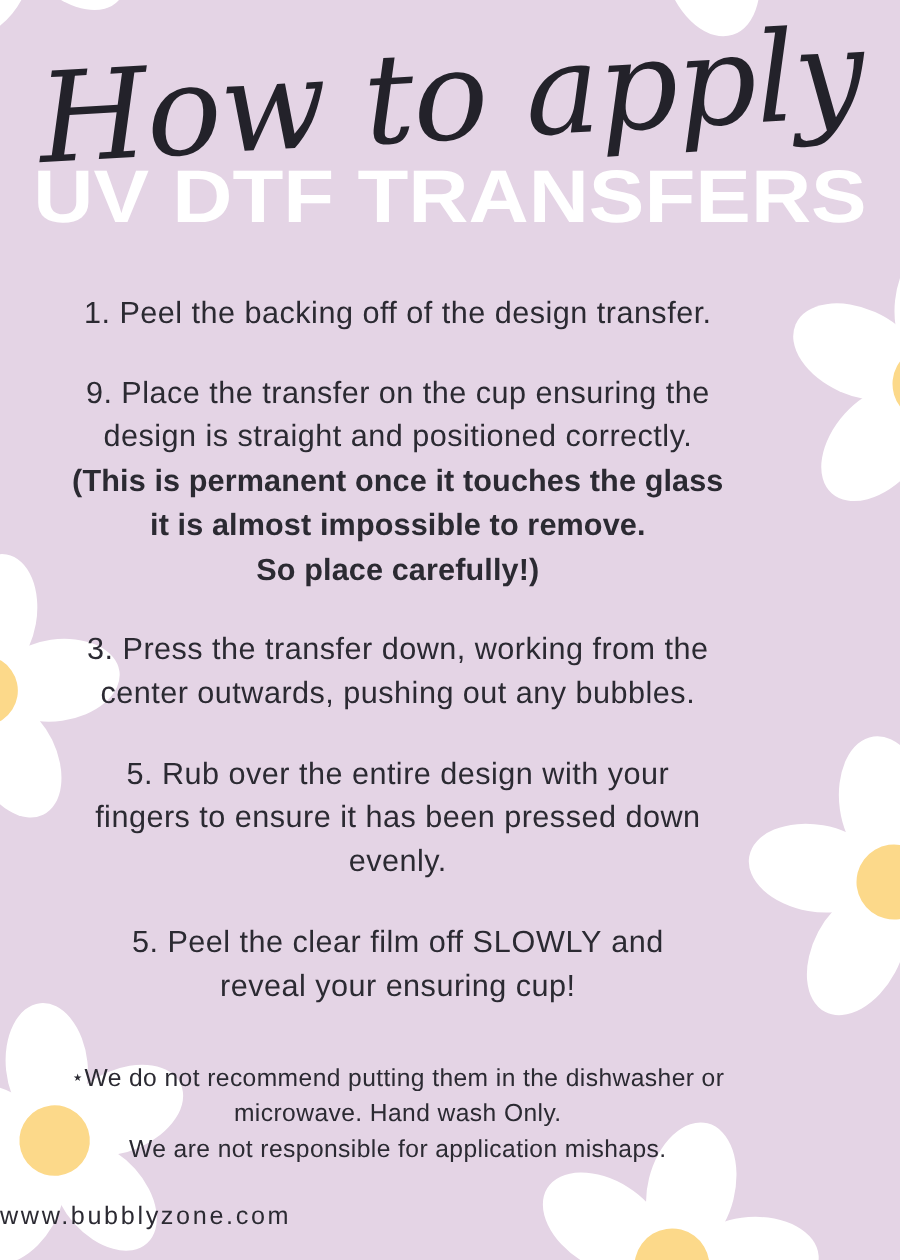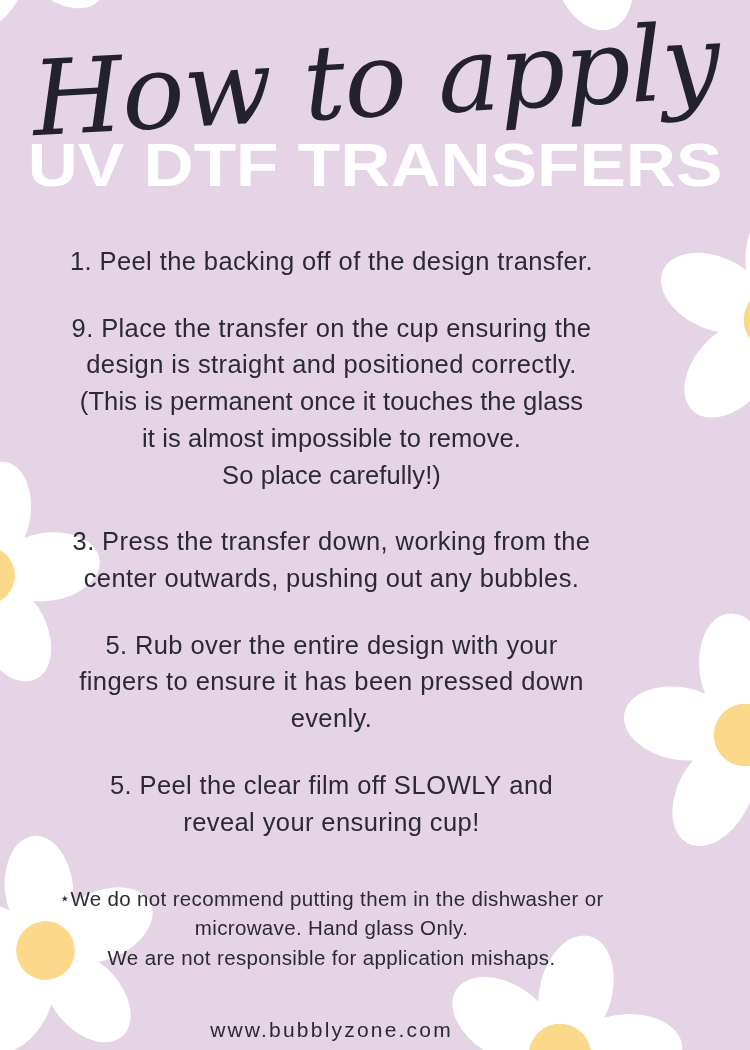--- a/index.html
+++ b/index.html
@@ -73,40 +73,40 @@
   }
   .step {
     font-size: 25.5px;
     line-height: 1.44;
     letter-spacing: 0.4px;
     margin: 0;
     padding: 0 18px;
     font-weight: 400;
   }
   .step + .step { margin-top: 30px; }
-  .step .bold { font-weight: 400; letter-spacing: 0.1px; margin-top: 12px; }
+  .step .bold { font-weight: 700; letter-spacing: 0.1px; margin-top: 12px; }
   .step .caps { font-weight: 400; letter-spacing: 0.6px; }
 
   .disclaimer {
     margin: 0;
     padding: 0 40px;
     font-size: 20.5px;
     line-height: 1.42;
     letter-spacing: 0.35px;
     font-weight: 400;
   }
   .disclaimer .star { font-size: 17px; vertical-align: 2px; }
 
   .website {
-    margin: 16px;
+    margin: 0;
     padding-top: 30px;
     font-size: 21px;
     letter-spacing: 2.2px;
     font-weight: 400;
-    text-align: center;
+    text-align: left;
   }
   .spacer-lg { height: 44px; }
 </style>
 </head>
 <body>
 
 <div id="poster">
 
   <div id="decor-layer">
       <div class="daisy" style="left: -100px; top: -190px; width: 230px; height: 230px; transform: rotate(-12deg);">
@@ -262,19 +262,19 @@
         <p class="step"><span>9. Place the transfer on the cup ensuring the</span><br><span>design is straight and positioned correctly.</span><br><span class="bold">(This is permanent once it touches the glass</span><br><span class="bold">it is almost impossible to remove.</span><br><span class="bold">So place carefully!)</span></p>
         <p class="step"><span>3. Press the transfer down, working from the</span><br><span>center outwards, pushing out any bubbles.</span></p>
         <p class="step"><span>5. Rub over the entire design with your</span><br><span>fingers to ensure it has been pressed down</span><br><span>evenly.</span></p>
         <p class="step"><span>5. Peel the clear film off <span class="caps">SLOWLY</span> and</span><br><span>reveal your ensuring cup!</span></p>
       </div>
     <div class="spacer-lg"></div>
     <div id="disclaimer-container">
       <p class="disclaimer">
         <span class="star">⋆</span><span>We do not recommend putting them in the dishwasher or</span>
       </p>
-      <p class="disclaimer">microwave. Hand glass Only.</p>
+      <p class="disclaimer">microwave. Hand wash Only.</p>
       <p class="disclaimer bold">We are not responsible for application mishaps.</p>
     </div>
     <p class="website">www.bubblyzone.com</p>
   </div>
 
 </div>
 
 </body></html>

